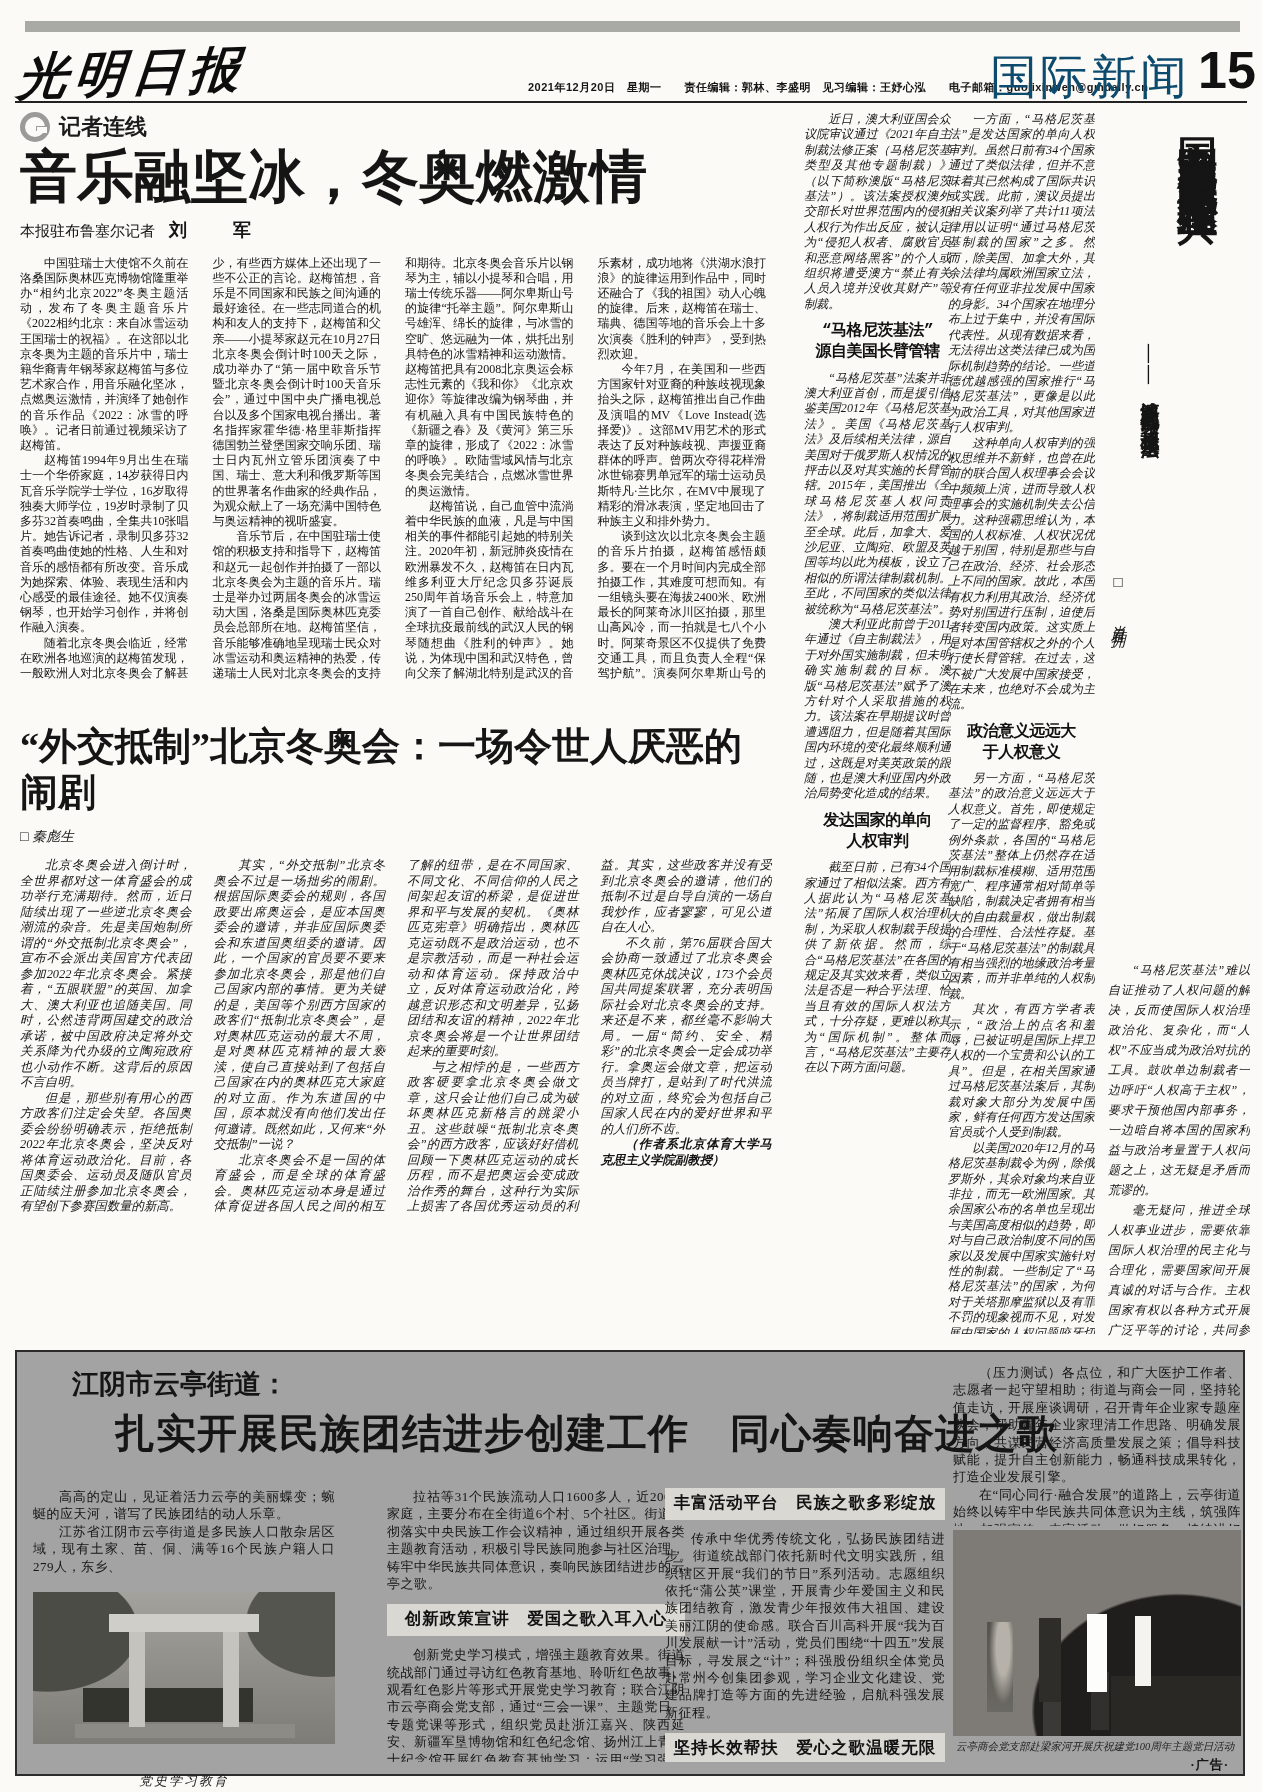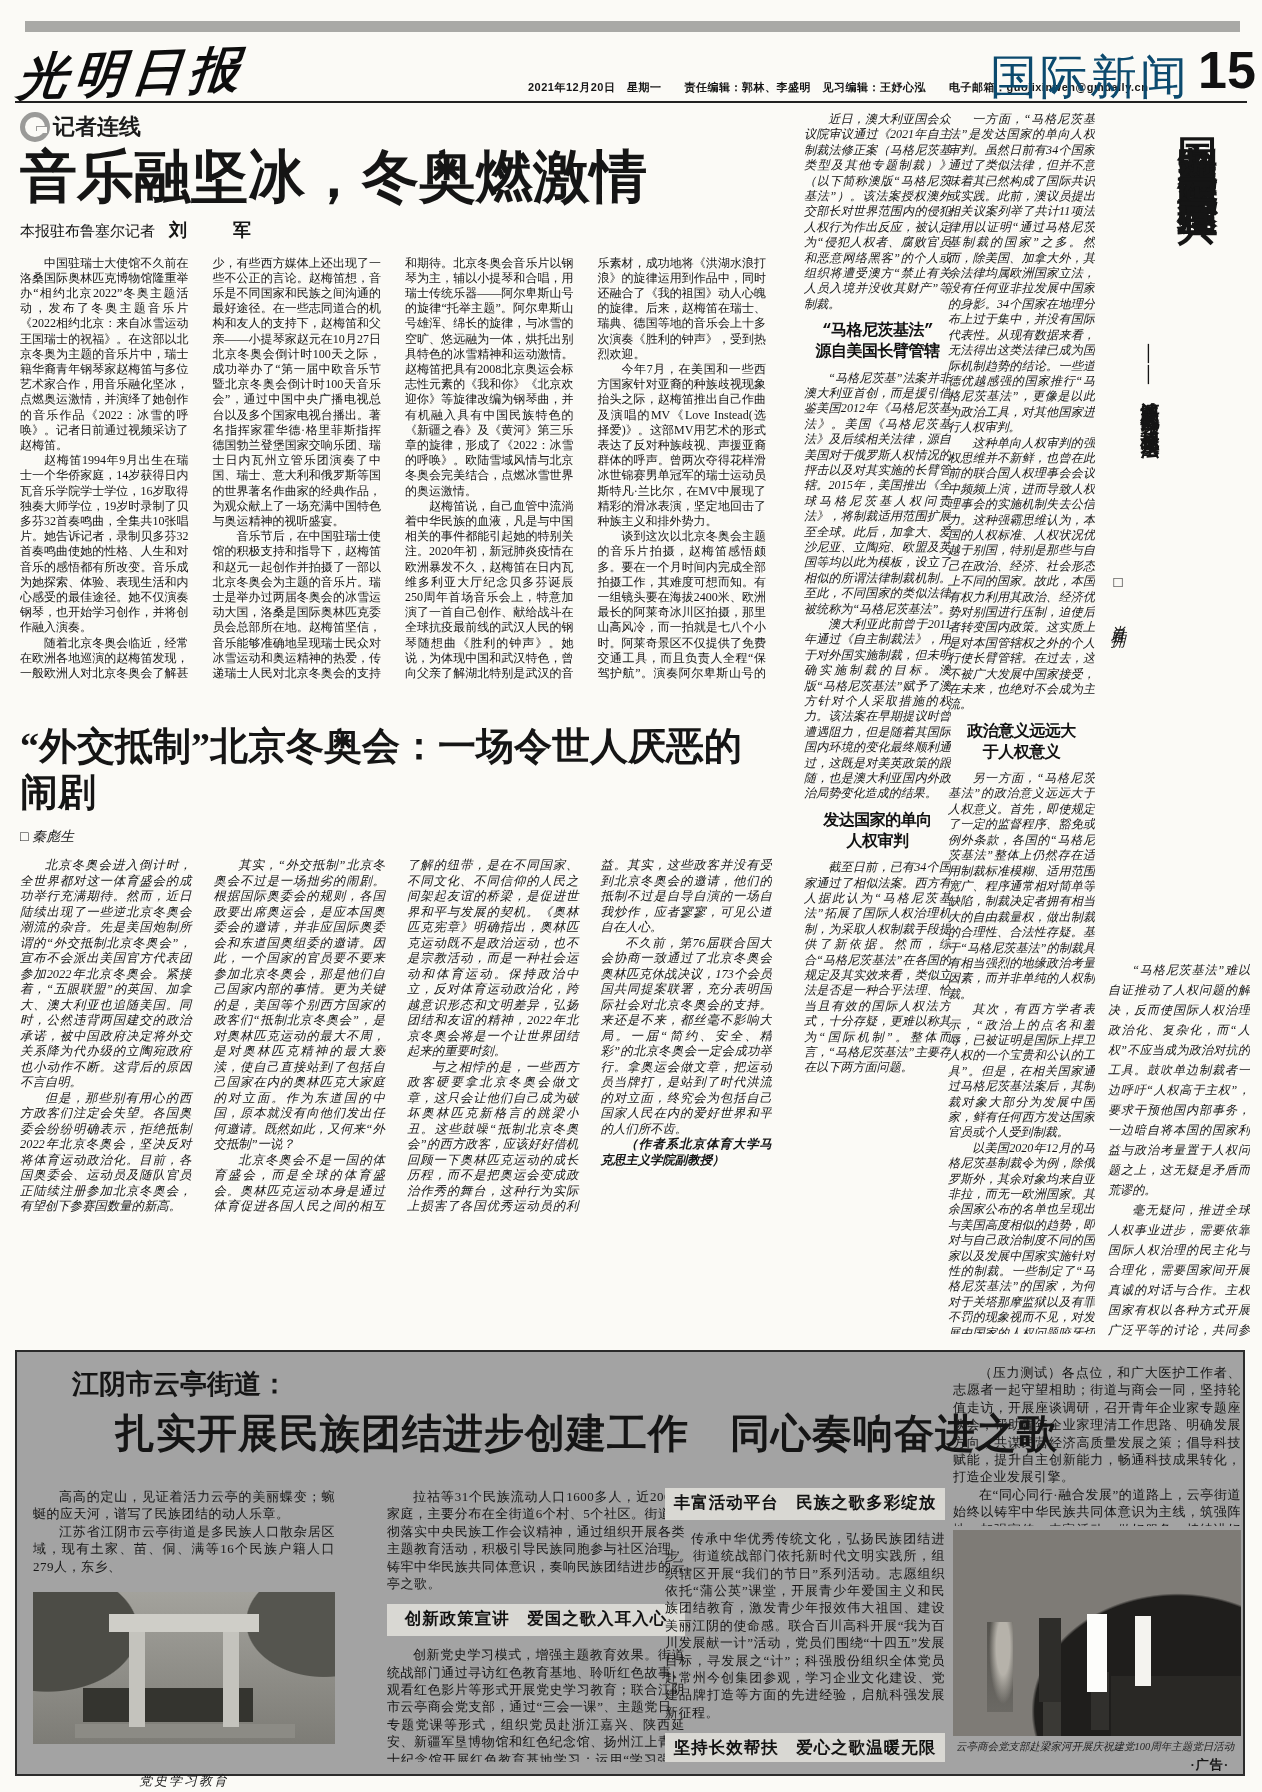--- a/index.html
+++ b/index.html
@@ -18,21 +18,21 @@
 
   
   .para{margin:0;text-indent:2em;text-align:justify;}
   .credit{font-weight:bold;}
   .flow-subhead{font-family:Liberation Mono, monospace;font-weight:bold;font-style:normal;
                 text-align:center;white-space:pre-line;font-size:16px;line-height:1.32;margin:9px 0 7px;
                 letter-spacing:-.5px;color:#111;}
 
   
   #article1{position:absolute;left:20px;top:110px;width:746px;height:604px;}
-  .tagline{display:flex;align-items:center;gap:3px;height:34px;}
+  .tagline{display:flex;align-items:center;gap:9px;height:34px;}
   .g-ring{width:30px;height:30px;border-radius:50%;border:5px solid #9a9a98;box-sizing:border-box;position:relative;}
   .g-ring:after{content:"";position:absolute;right:-2px;top:10px;width:10px;height:6px;background:#fbfaf6;}
   .g-ring:before{content:"";position:absolute;right:0px;top:9px;width:9px;height:5px;background:#9a9a98;}
   .tag-label{font-size:22px;font-weight:bold;color:#1c1c1c;}
   .a1-headline{margin-top:0;font-size:57px;font-weight:700;letter-spacing:0px;line-height:1.15;
                font-family:"Liberation Serif","DejaVu Serif",serif;}
   .a1-byline{margin-top:8px;font-size:15px;}
   .a1-byline .byline-name{font-size:18px;font-weight:bold;letter-spacing:14px;margin-left:14px;}
   .a1-body{margin-top:14px;height:428px;column-count:4;column-gap:24px;font-size:12px;line-height:15.2px;overflow:hidden;}
 

